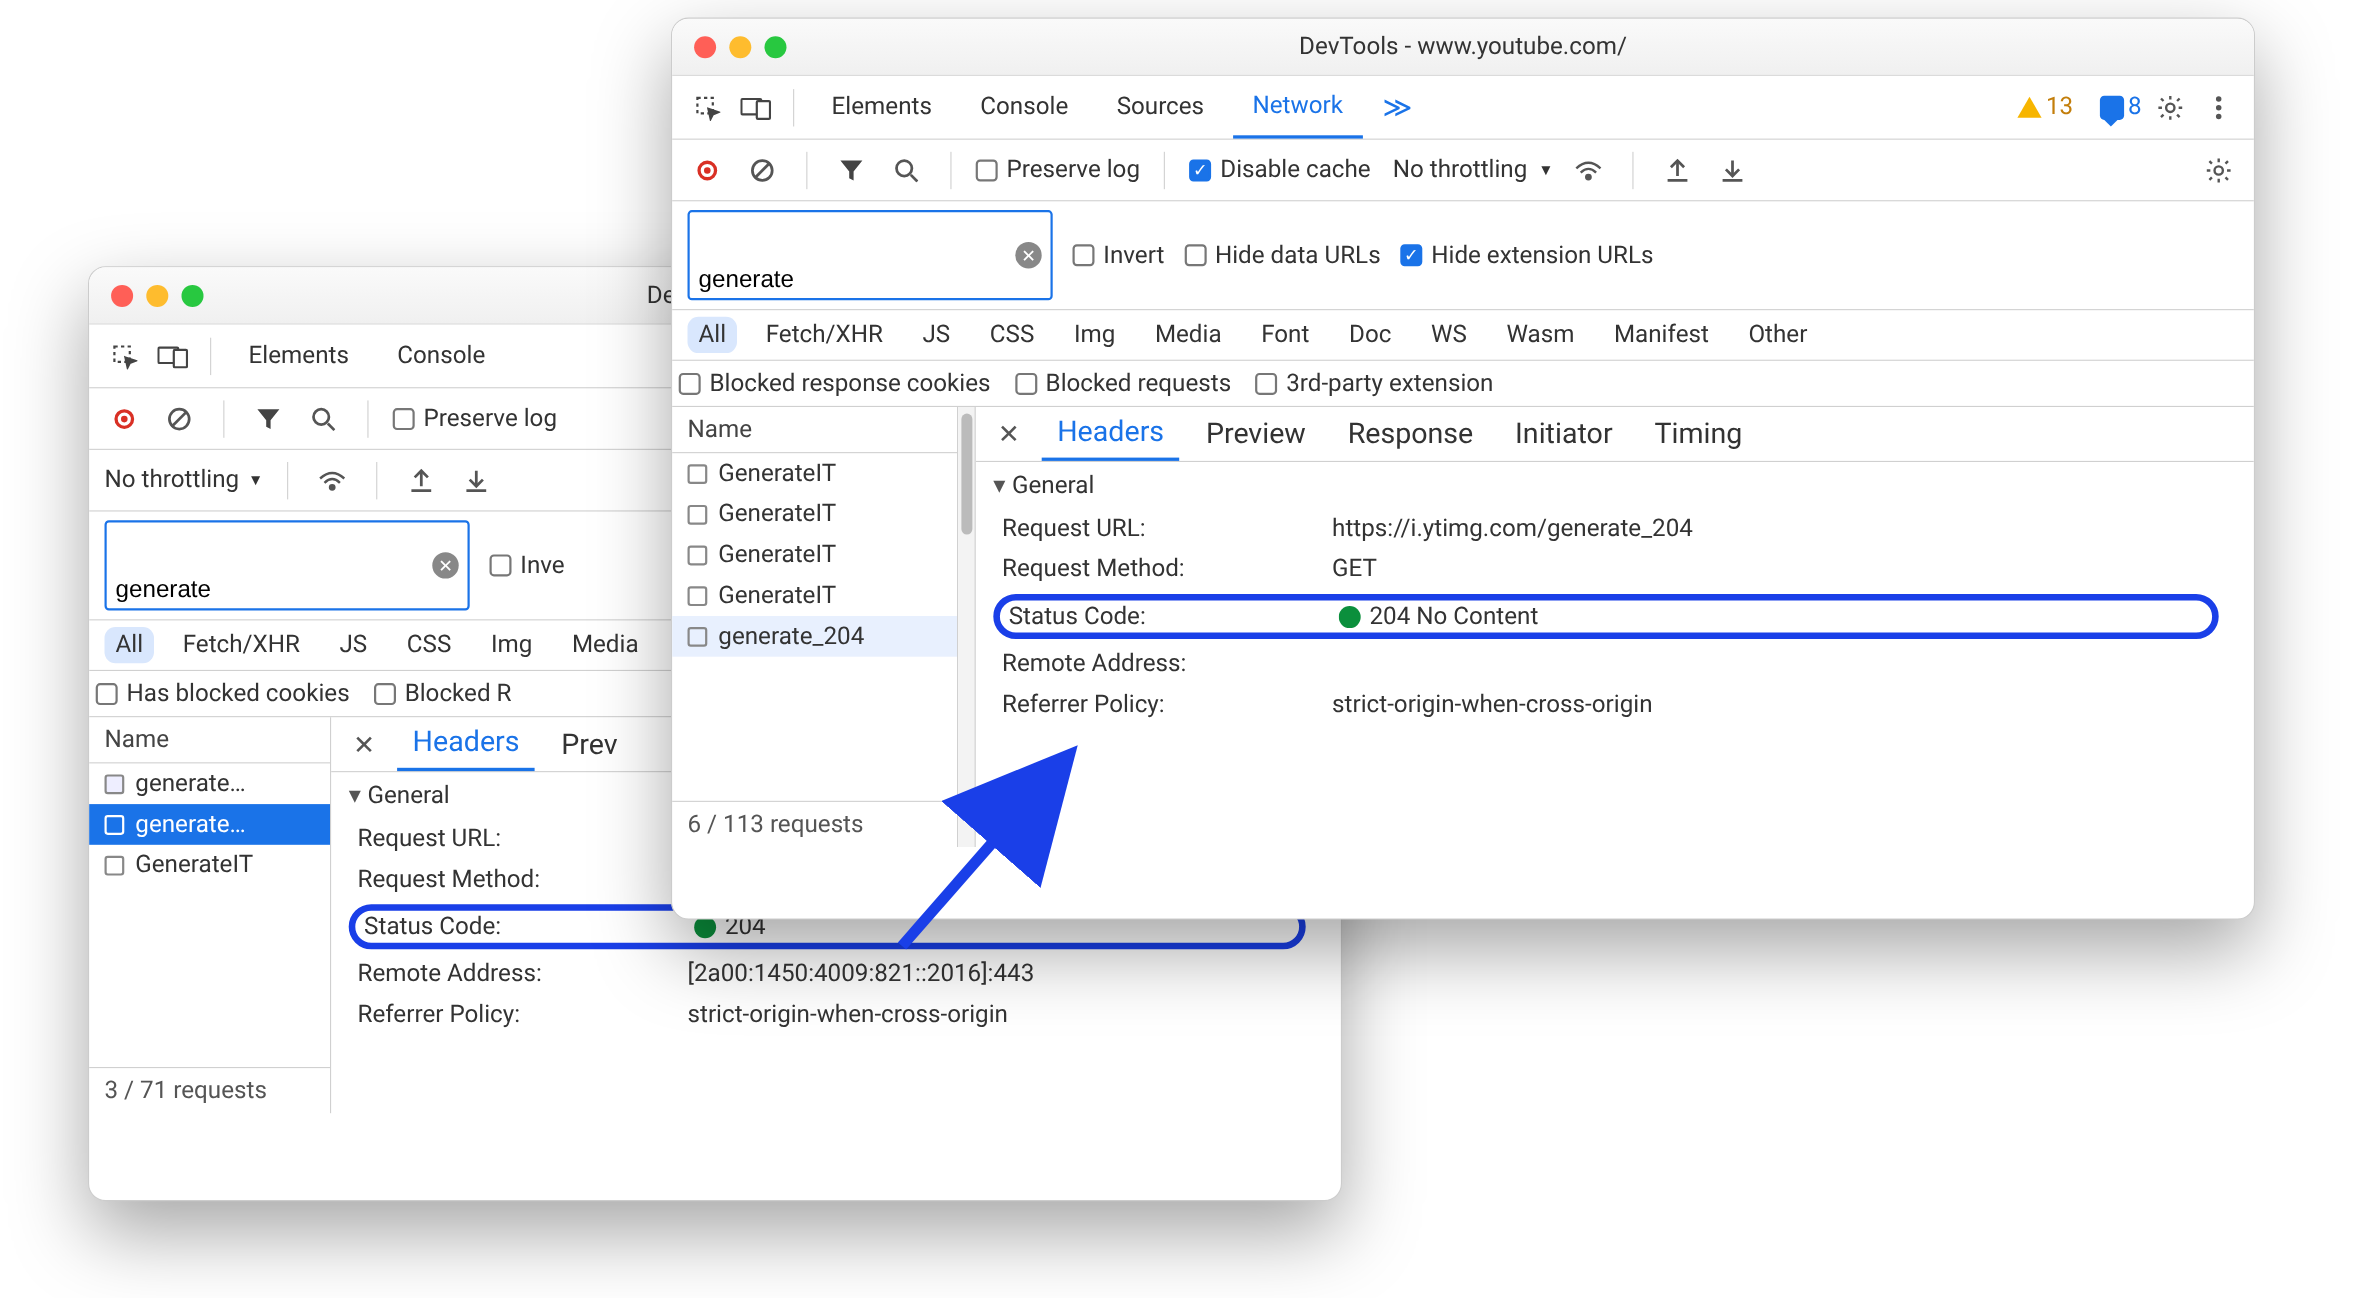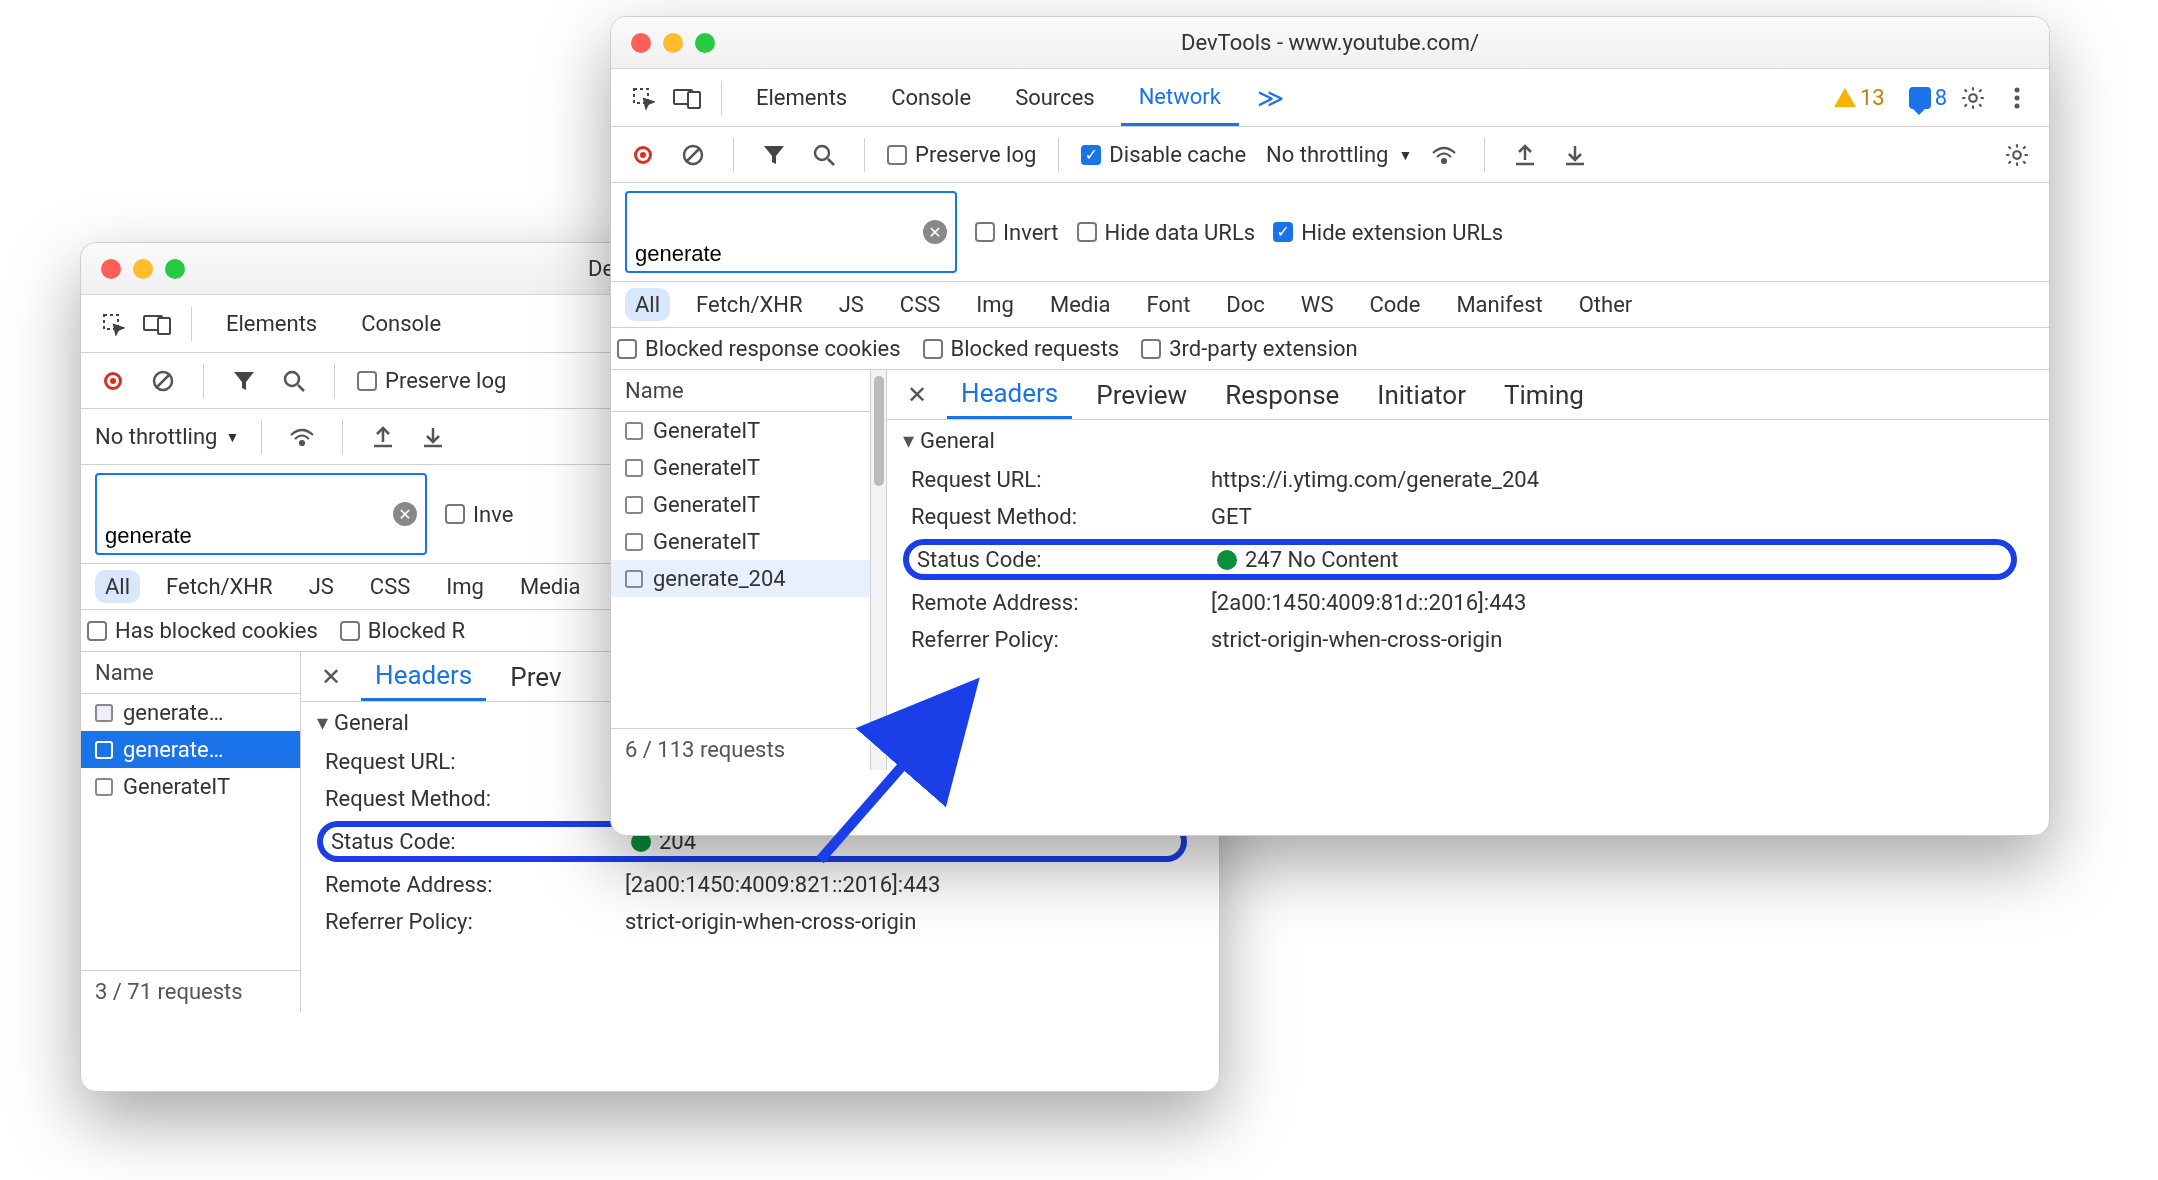--- a/index.html
+++ b/index.html
@@ -416,21 +416,21 @@
   <div class="type-row">
     <span class="chip all">All</span>
     <span class="chip">Fetch/XHR</span>
     <span class="chip">JS</span>
     <span class="chip">CSS</span>
     <span class="chip">Img</span>
     <span class="chip">Media</span>
     <span class="chip">Font</span>
     <span class="chip">Doc</span>
     <span class="chip">WS</span>
-    <span class="chip">Code</span>
+    <span class="chip">Wasm</span>
     <span class="chip">Manifest</span>
     <span class="chip">Other</span>
   </div>
   <div class="extra-row">
     <label class="lbl">
         <span class="chk"></span>
         <span>Blocked response cookies</span>
       </label>
     <label class="lbl">
         <span class="chk"></span>
@@ -488,27 +488,26 @@
         </div>
       <div class="kv">
           <span class="k">Request Method:</span>
           <span class="v">GET</span>
         </div>
       <div class="kv">
         <span class="callout" style="display:flex; width:100%;">
           <span class="k">Status Code:</span>
           <span class="v">
               <span class="status-dot"></span>
-              <span>247 No Content</span>
+              <span>204 No Content</span>
             </span>
         </span>
       </div>
       <div class="kv">
           <span class="k">Remote Address:</span>
-          <span class="v">[2a00:1450:4009:81d::2016]:443</span>
         </div>
       <div class="kv">
           <span class="k">Referrer Policy:</span>
           <span class="v">strict-origin-when-cross-origin</span>
         </div>
     </div>
   </div>
 </div>
 
 <svg class="arrow" style="left:780px; top:660px;" width="220" height="220">

